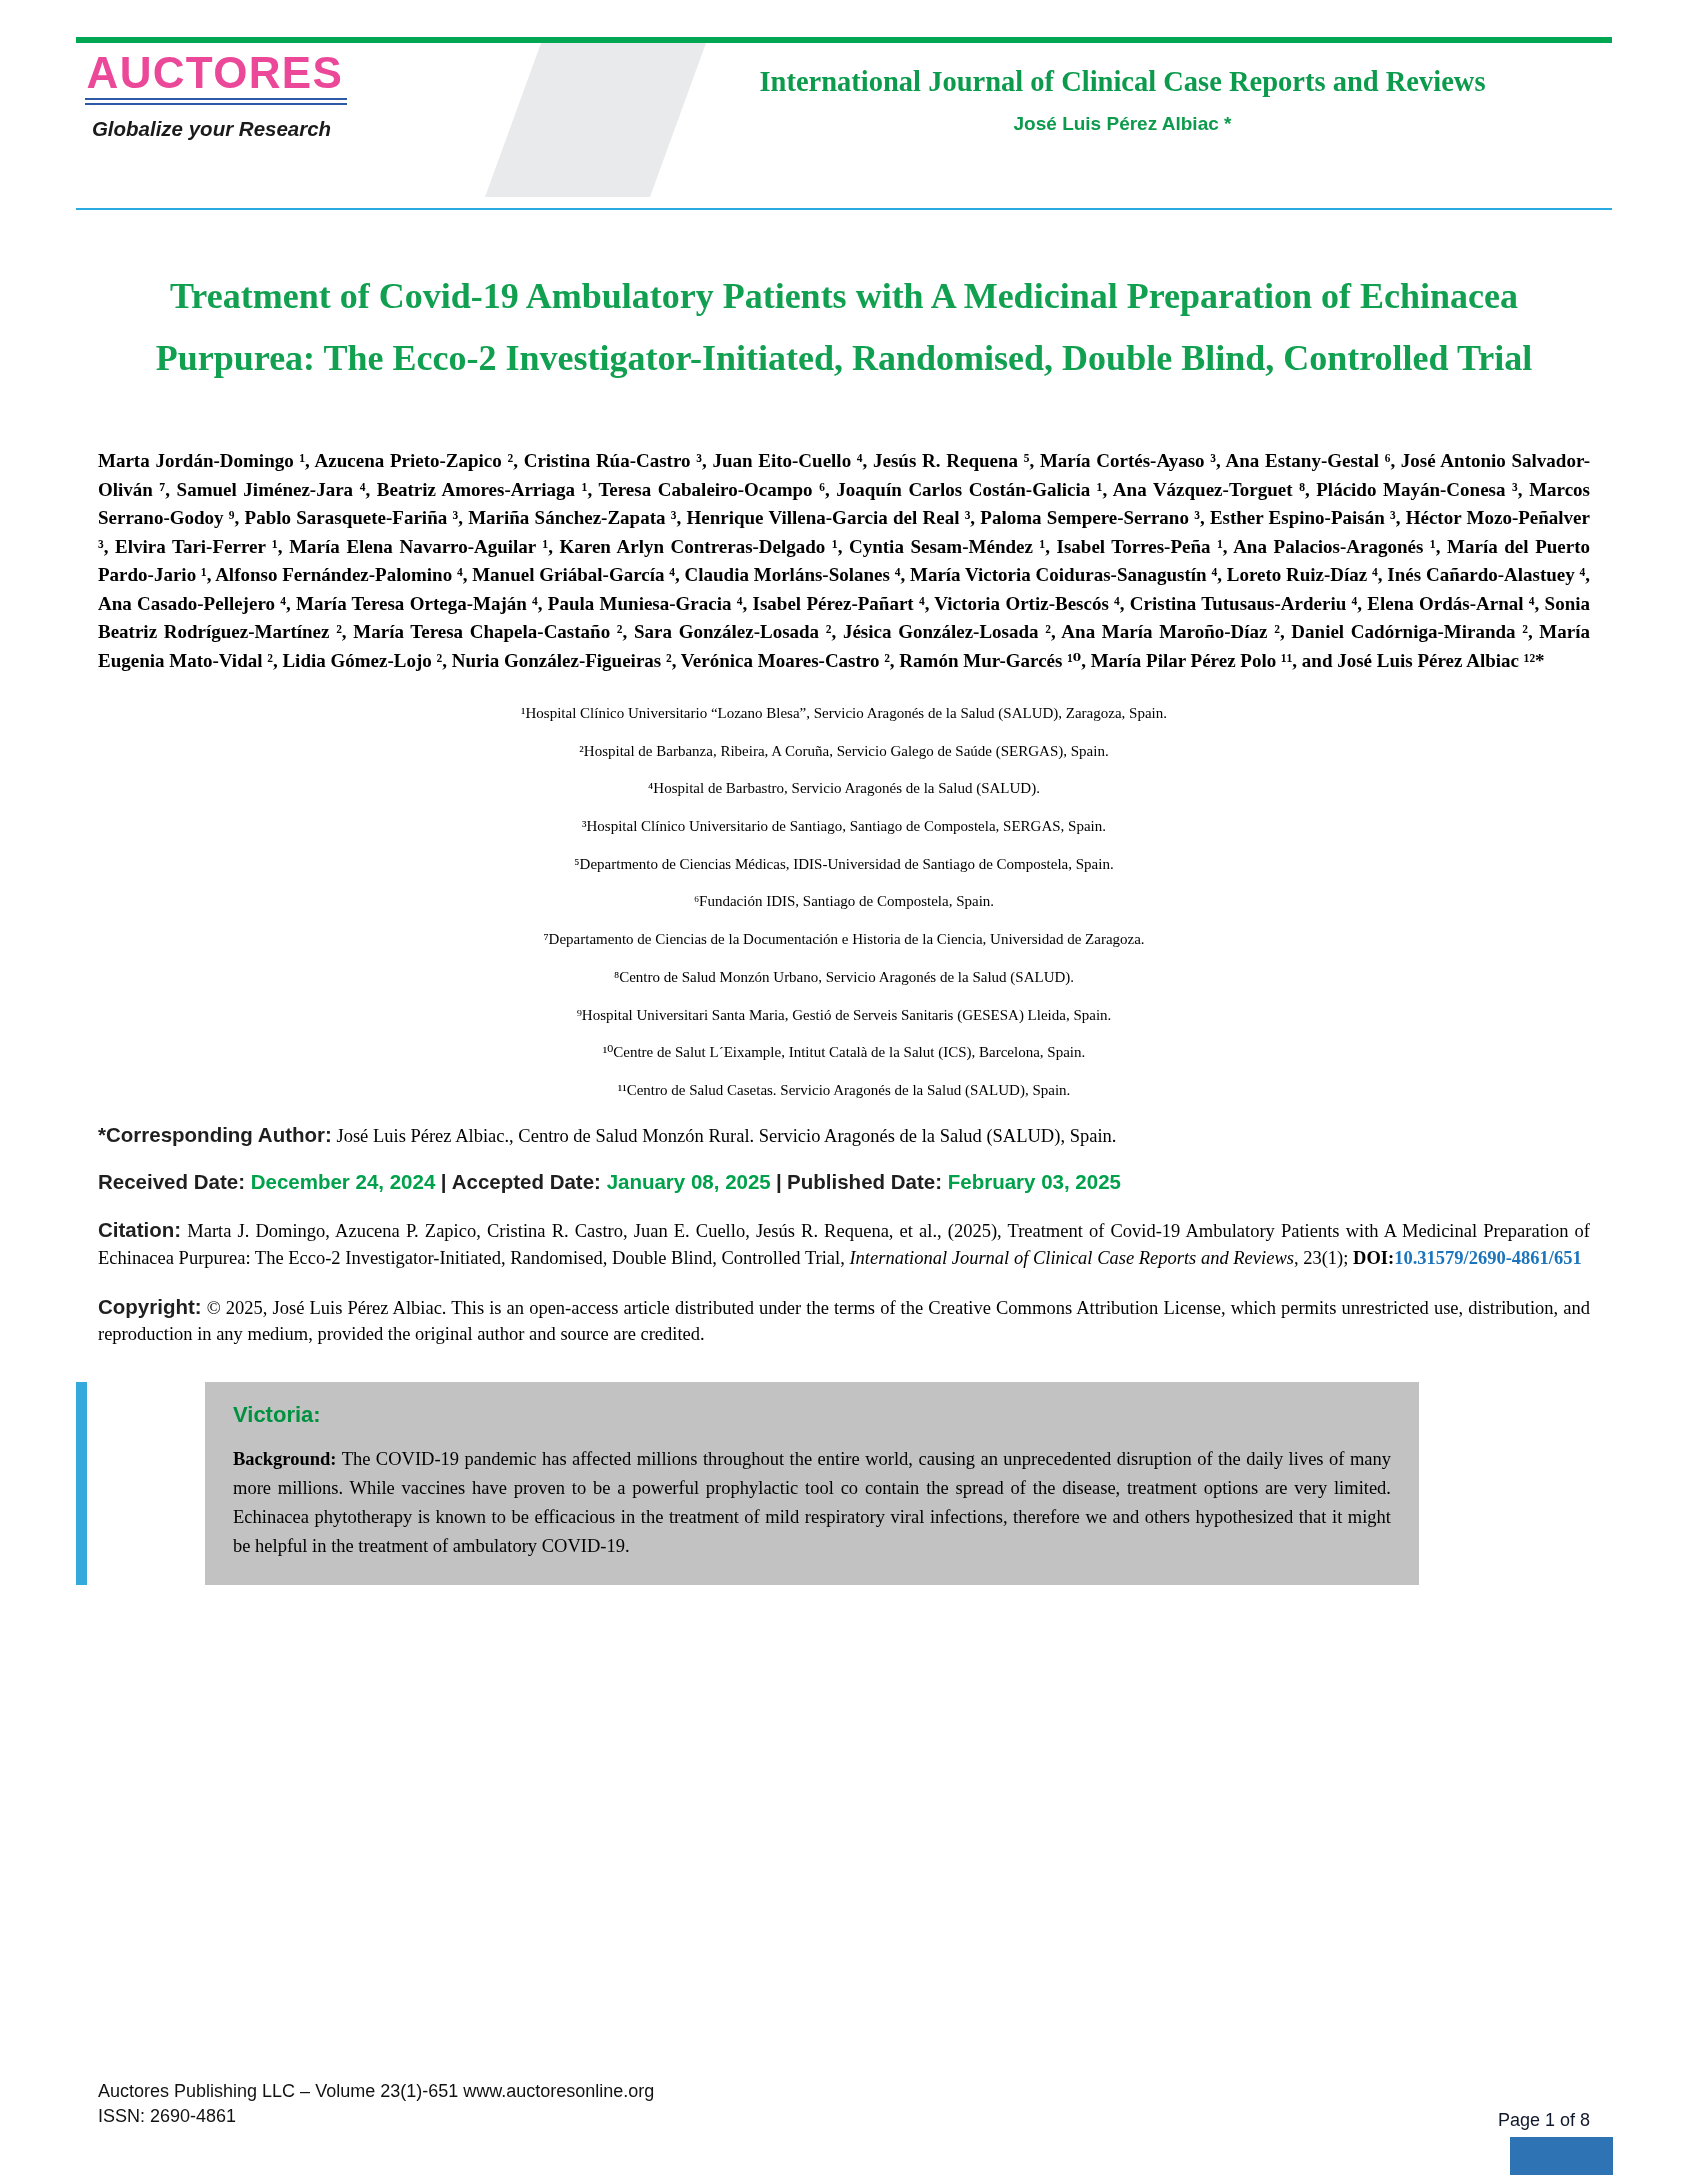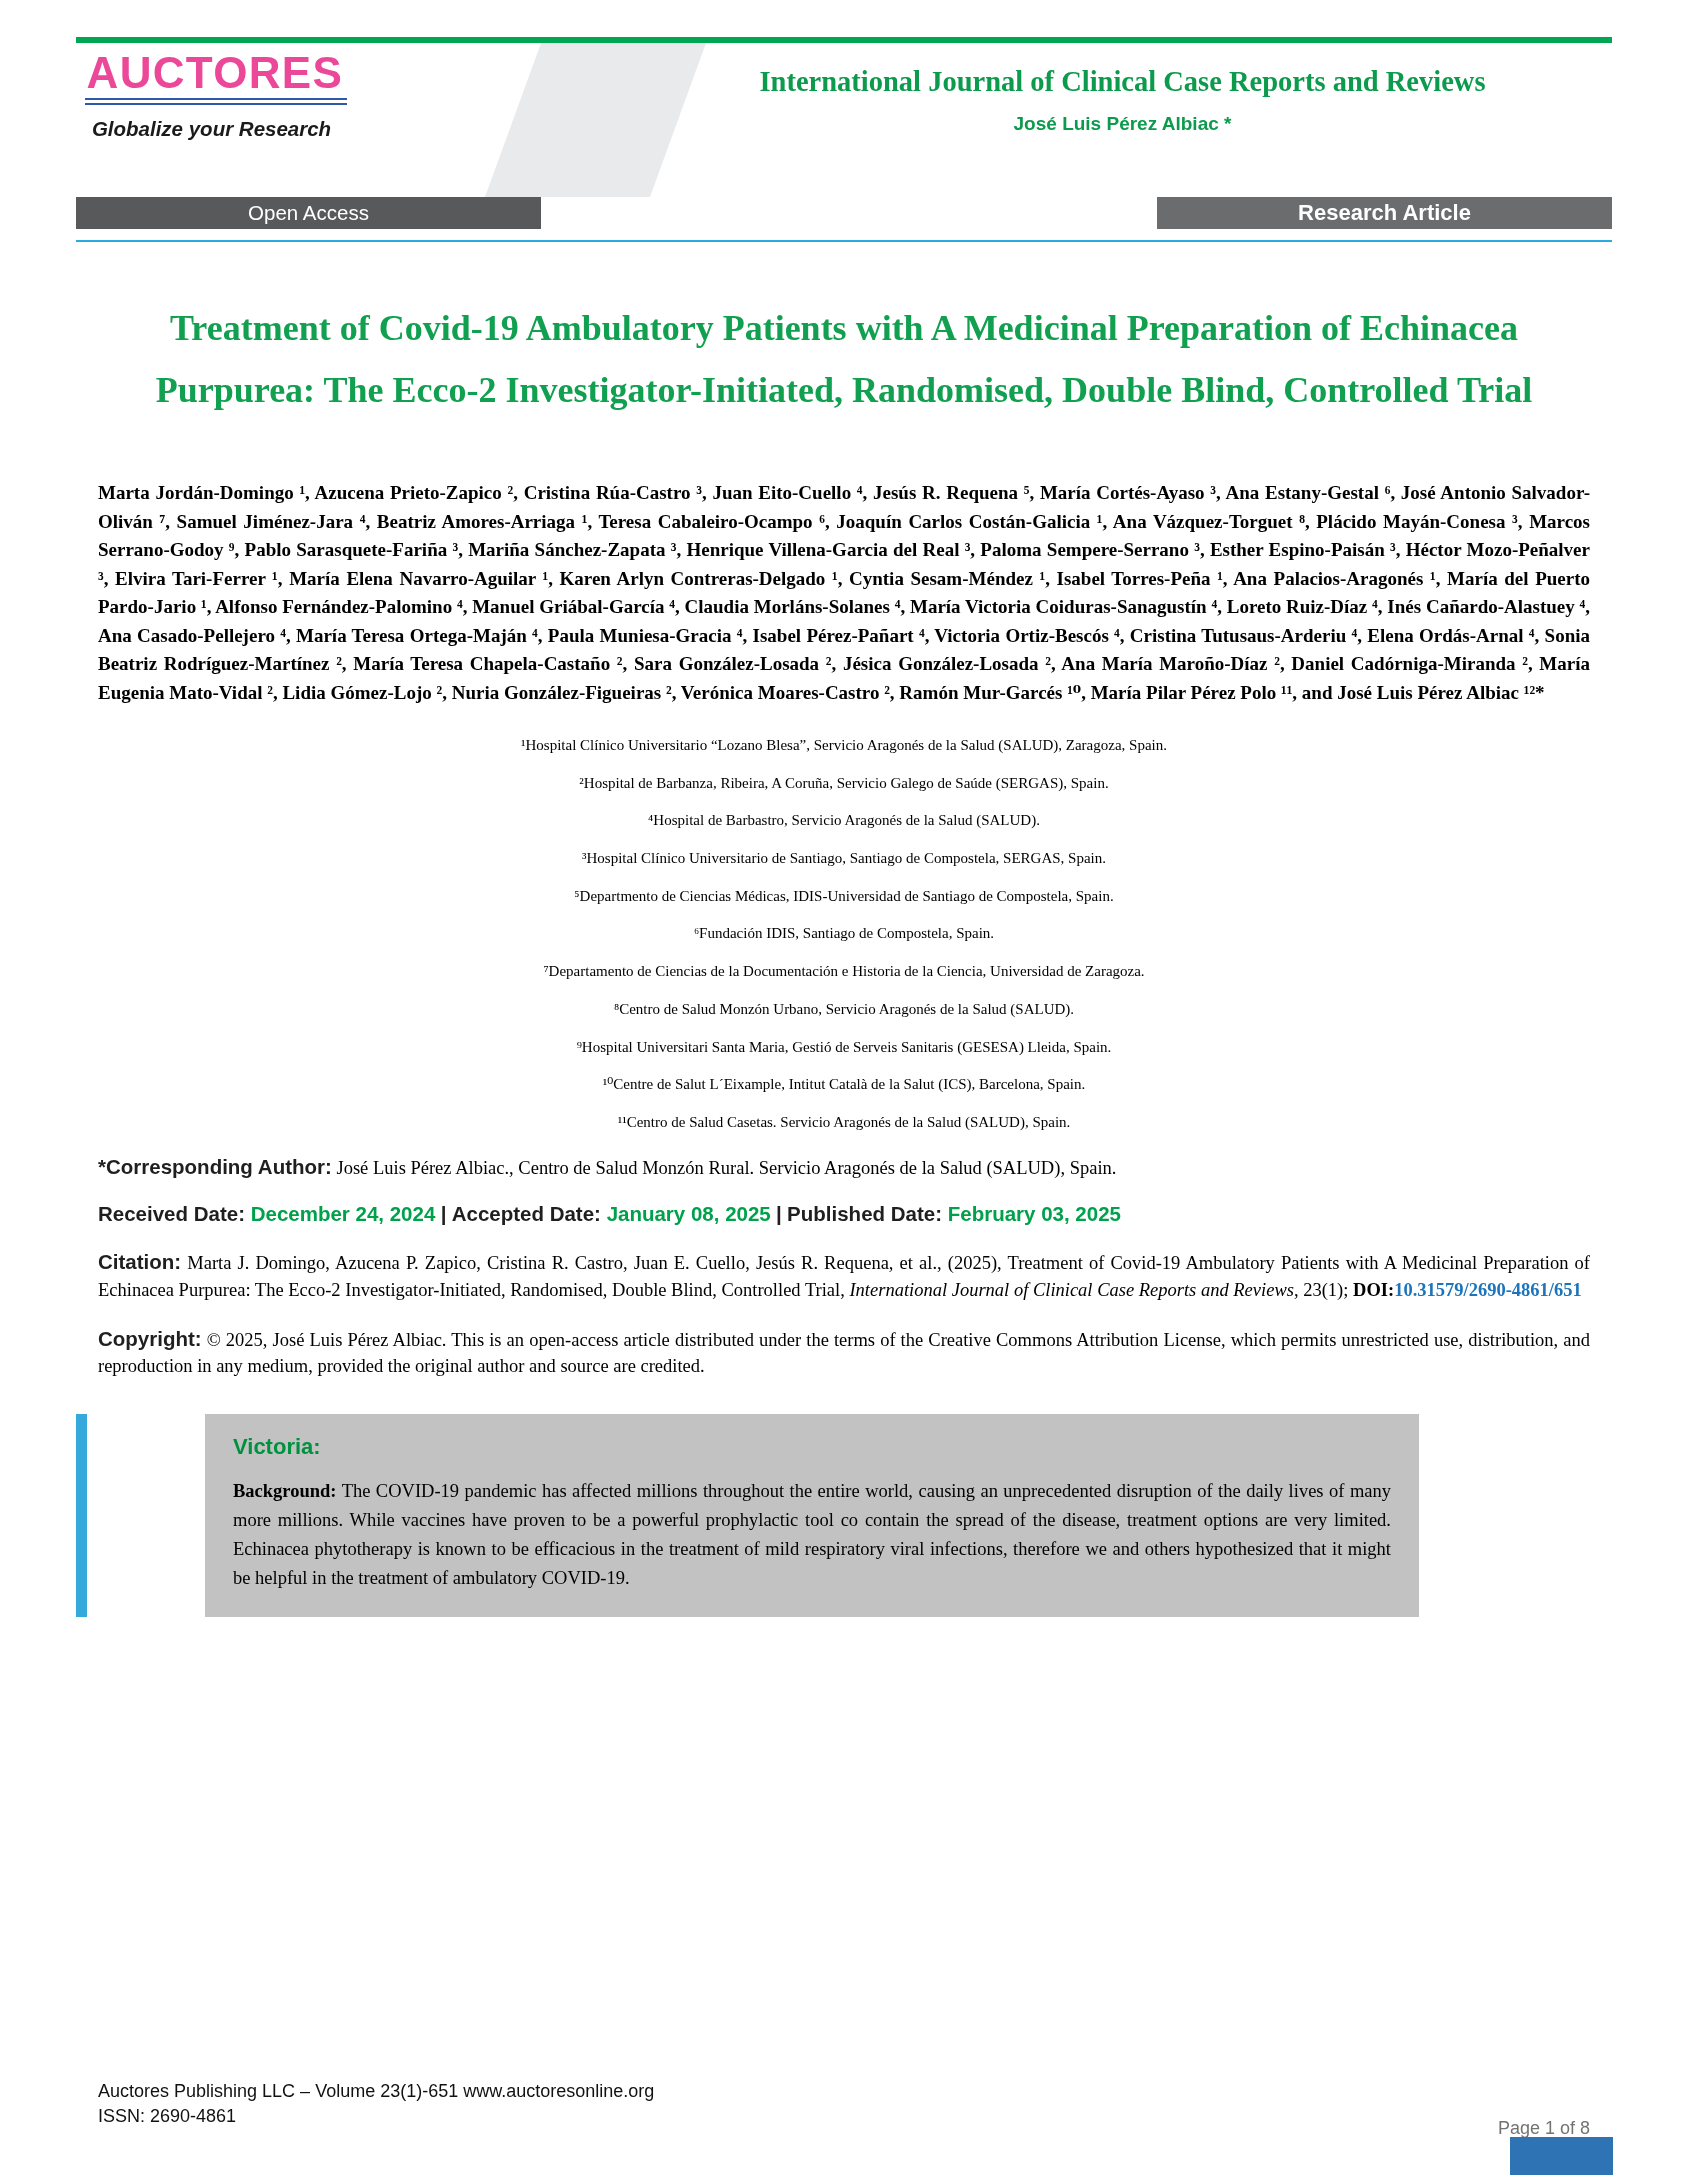--- a/index.html
+++ b/index.html
@@ -81,21 +81,21 @@
   }
   .abstract-heading{
     font-family:"Liberation Sans","DejaVu Sans",sans-serif;
     font-weight:bold;font-size:22px;color:#00913F;margin:0 0 17px 0;
   }
   .abstract-text{font-size:18.5px;line-height:1.56;text-align:justify;}
   .bg-label{font-weight:bold;color:#000000;}
 
   
   .footer-left{position:absolute;left:98px;bottom:55px;font-family:"Liberation Sans","DejaVu Sans",sans-serif;font-size:18px;line-height:1.35;color:#111;}
-  .footer-page{position:absolute;right:98px;bottom:44px;font-family:"Liberation Sans","DejaVu Sans",sans-serif;font-size:18px;color:#737373;}
+  .footer-page{position:absolute;right:98px;bottom:52px;font-family:"Liberation Sans","DejaVu Sans",sans-serif;font-size:18px;color:#0f172a;}
   .footer-box{position:absolute;right:75px;bottom:8px;width:103px;height:38px;background:#2E74B5;}
   .weblink{color:#111;text-decoration:none;}
 </style>
 </head>
 <body>
 
 <div class="page">
 
   <div class="header">
     <div class="green-line"></div>
@@ -107,24 +107,20 @@
         <div class="logo-text">AUCTORES</div>
         <div class="logo-tagline">Globalize your Research</div>
       </div>
 
       <div class="journal-block">
         <div class="journal-title">International Journal of Clinical Case Reports and Reviews</div>
         <div class="journal-sub">José Luis Pérez Albiac *</div>
       </div>
     </div>
 
-    <div class="bars">
-      <div class="bar-open">Open Access</div>
-      <div class="bar-research">Research Article</div>
-    </div>
 
     <div class="blue-line"></div>
   </div>
 
   <div class="main">
 
     <h1 class="article-title">Treatment of Covid-19 Ambulatory Patients with A Medicinal Preparation of Echinacea Purpurea: The Ecco-2 Investigator-Initiated, Randomised, Double Blind, Controlled Trial</h1>
 
     <p class="authors">Marta Jordán-Domingo ¹, Azucena Prieto-Zapico ², Cristina Rúa-Castro ³, Juan Eito-Cuello ⁴, Jesús R. Requena ⁵, María Cortés-Ayaso ³, Ana Estany-Gestal ⁶, José Antonio Salvador-Oliván ⁷, Samuel Jiménez-Jara ⁴, Beatriz Amores-Arriaga ¹, Teresa Cabaleiro-Ocampo ⁶, Joaquín Carlos Costán-Galicia ¹, Ana Vázquez-Torguet ⁸, Plácido Mayán-Conesa ³, Marcos Serrano-Godoy ⁹, Pablo Sarasquete-Fariña ³, Mariña Sánchez-Zapata ³, Henrique Villena-Garcia del Real ³, Paloma Sempere-Serrano ³, Esther Espino-Paisán ³, Héctor Mozo-Peñalver ³, Elvira Tari-Ferrer ¹, María Elena Navarro-Aguilar ¹, Karen Arlyn Contreras-Delgado ¹, Cyntia Sesam-Méndez ¹, Isabel Torres-Peña ¹, Ana Palacios-Aragonés ¹, María del Puerto Pardo-Jario ¹, Alfonso Fernández-Palomino ⁴, Manuel Griábal-García ⁴, Claudia Morláns-Solanes ⁴, María Victoria Coiduras-Sanagustín ⁴, Loreto Ruiz-Díaz ⁴, Inés Cañardo-Alastuey ⁴, Ana Casado-Pellejero ⁴, María Teresa Ortega-Maján ⁴, Paula Muniesa-Gracia ⁴, Isabel Pérez-Pañart ⁴, Victoria Ortiz-Bescós ⁴, Cristina Tutusaus-Arderiu ⁴, Elena Ordás-Arnal ⁴, Sonia Beatriz Rodríguez-Martínez ², María Teresa Chapela-Castaño ², Sara González-Losada ², Jésica González-Losada ², Ana María Maroño-Díaz ², Daniel Cadórniga-Miranda ², María Eugenia Mato-Vidal ², Lidia Gómez-Lojo ², Nuria González-Figueiras ², Verónica Moares-Castro ², Ramón Mur-Garcés ¹⁰, María Pilar Pérez Polo ¹¹, and José Luis Pérez Albiac ¹²*</p>
 

